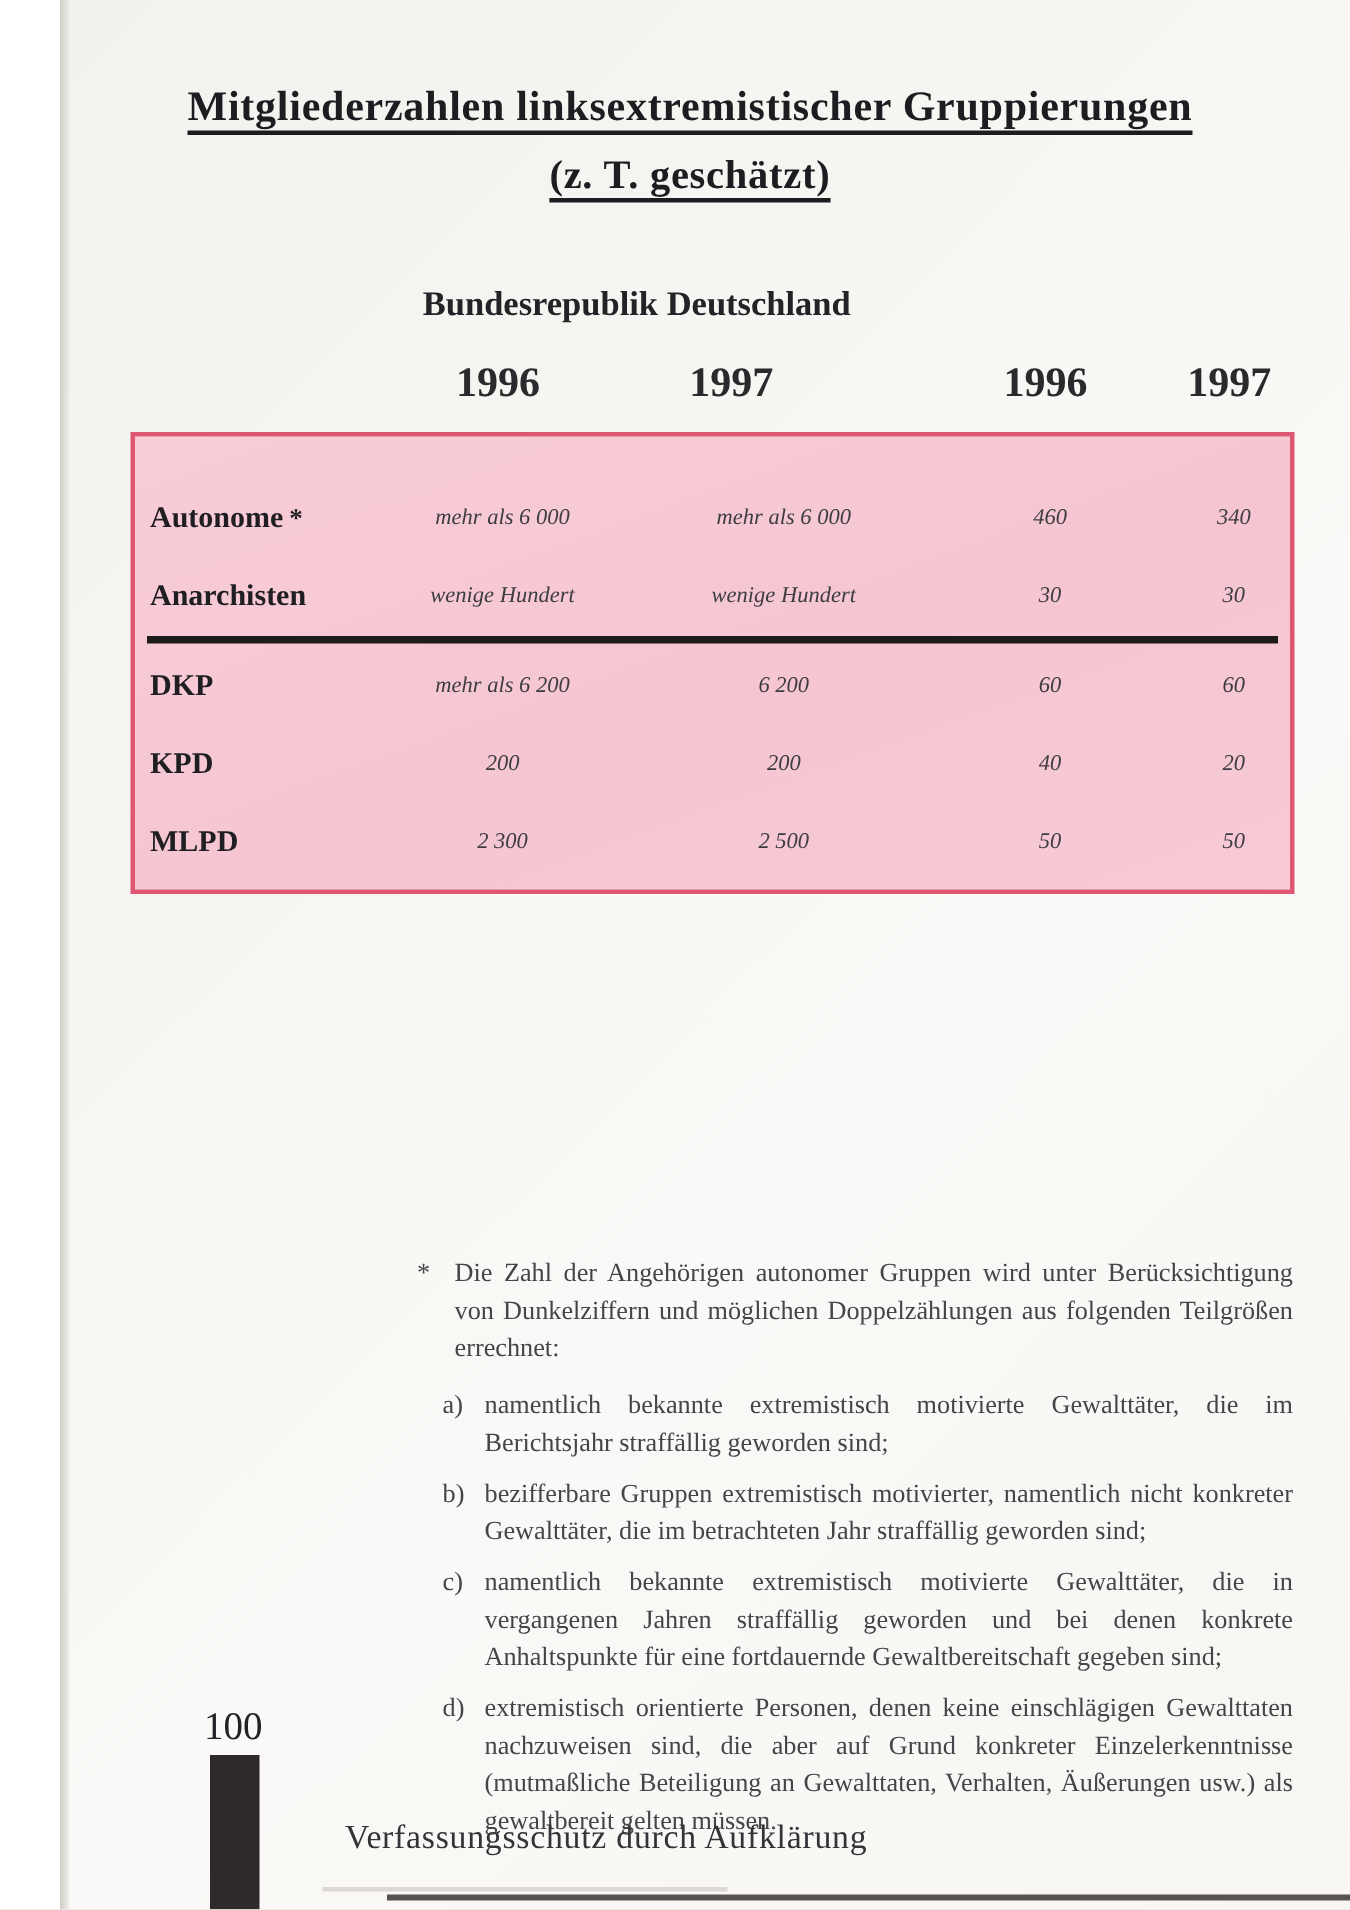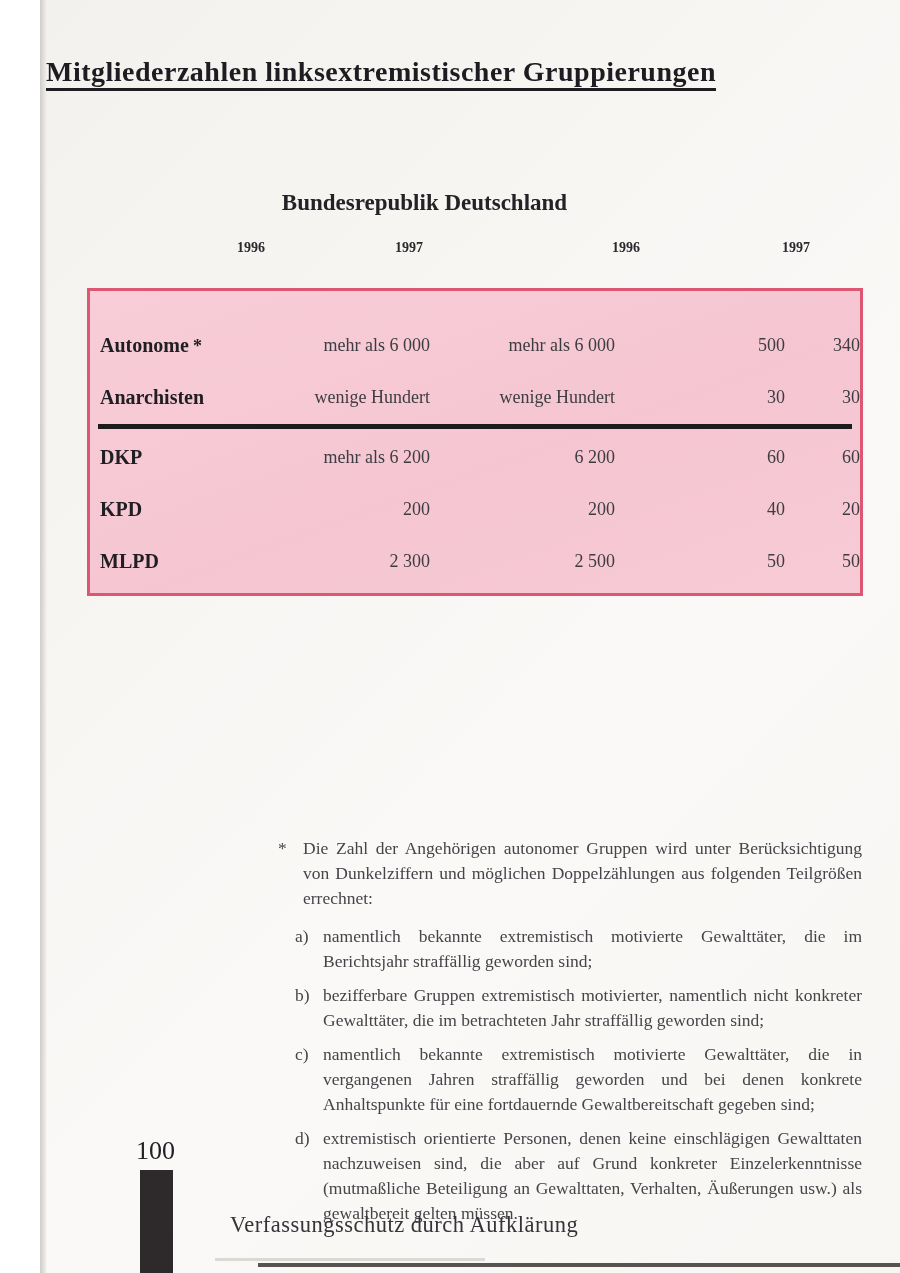--- a/index.html
+++ b/index.html
@@ -6,44 +6,44 @@
   .page{
     position:relative;width:900px;height:1273px;overflow:hidden;
     background:linear-gradient(135deg,#f2f1ed 0%,#f6f5f2 30%,#faf9f7 60%,#f7f6f3 100%);
     font-family:"Liberation Serif", serif;color:#2b2a2e;
   }
   
   .edge-white{position:absolute;left:0;top:0;width:40px;height:100%;background:#ffffff;}
   .edge-shadow{position:absolute;left:40px;top:0;width:7px;height:100%;
     background:linear-gradient(to right,#cfcdc8,#e9e7e3 70%,rgba(233,231,227,0));}
   
-  .title-block{position:absolute;left:46px;right:26px;top:56px;text-align:left;}
+  .title-block{position:absolute;left:46px;right:26px;top:56px;text-align:center;}
   .title-line{font-weight:bold;font-size:28px;letter-spacing:.5px;color:#1d1c20;
     text-decoration:underline;text-decoration-thickness:2.5px;text-underline-offset:7px;}
   .title-line2{margin-top:13px;font-size:27px;display:inline-block;}
   
   .thead{position:absolute;left:87px;top:190px;width:776px;display:grid;
     grid-template-columns:150px 190px 185px 170px 75px;}
   .group-hdr{font-weight:bold;font-size:23px;text-align:center;color:#232226;}
   .g-brd{grid-column:2/4;text-align:center;}
   .g-bb{grid-column:4/6;}
   .years{position:absolute;left:87px;top:240px;width:776px;display:grid;
     grid-template-columns:150px 190px 185px 170px 75px;}
-  .year{font-weight:bold;font-size:14px;text-align:left;color:#2a292d;}
+  .year{font-weight:bold;font-size:28px;text-align:center;color:#2a292d;}
   .year.y1{grid-column:2;} .year.y2{grid-column:3;transform:translateX(-32px);}
   .year.y3{grid-column:4;} .year.y4{grid-column:5;}
   
   .tbl{position:absolute;left:87px;top:288px;width:770px;height:274px;
     background:linear-gradient(160deg,#f8cdd8 0%,#f5c6d2 55%,#f7cad5 100%);
     border:3px solid #dd5672;padding-top:28px;}
   .t-row{display:grid;grid-template-columns:150px 190px 185px 170px 75px;
     height:52px;align-items:center;}
   .t-label{font-weight:bold;font-size:20px;color:#1f1e22;padding-left:10px;}
   .t-sup{font-weight:bold;font-size:18px;padding-left:4px;}
-  .t-val{font-size:18px;text-align:right;color:#3d3c41;}
+  .t-val{font-size:15px;text-align:center;color:#3d3c41;font-style:italic;}
   .t-divider{height:5px;background:#1e1b1d;margin:1px 8px 2px 8px;}
   
   .fn{position:absolute;left:278px;top:836px;width:584px;font-size:17.5px;
     line-height:25px;color:#454449;}
   .fn-intro{position:relative;padding-left:25px;text-align:justify;margin-bottom:13px;}
   .fn-star{position:absolute;left:0;top:0;}
   .fn-item{display:flex;padding-left:17px;margin-bottom:9px;}
   .fn-marker{width:28px;flex:none;}
   .fn-text{flex:1;text-align:justify;}
   
@@ -61,40 +61,41 @@
 </head>
 <body>
 
 <div class="page">
 
   <div class="edge-white"></div>
   <div class="edge-shadow"></div>
 
   <div class="title-block">
     <div><span class="title-line">Mitgliederzahlen linksextremistischer Gruppierungen</span></div>
+    <div><span class="title-line title-line2">(z. T. geschätzt)</span></div>
   </div>
 
   <div class="thead">
     <div class="group-hdr g-brd">Bundesrepublik Deutschland</div>
   </div>
 
   <div class="years">
     <div class="year y1">1996</div>
     <div class="year y2">1997</div>
     <div class="year y3">1996</div>
     <div class="year y4">1997</div>
   </div>
 
   <div class="tbl">
 
     <div class="t-row">
       <div class="t-label"><span>Autonome</span><span class="t-sup">*</span></div>
       <div class="t-val">mehr als 6 000</div>
       <div class="t-val">mehr als 6 000</div>
-      <div class="t-val">500</div>
+      <div class="t-val">460</div>
       <div class="t-val">340</div>
     </div>
 
     <div class="t-row">
       <div class="t-label">Anarchisten</div>
       <div class="t-val">wenige Hundert</div>
       <div class="t-val">wenige Hundert</div>
       <div class="t-val">30</div>
       <div class="t-val">30</div>
     </div>

